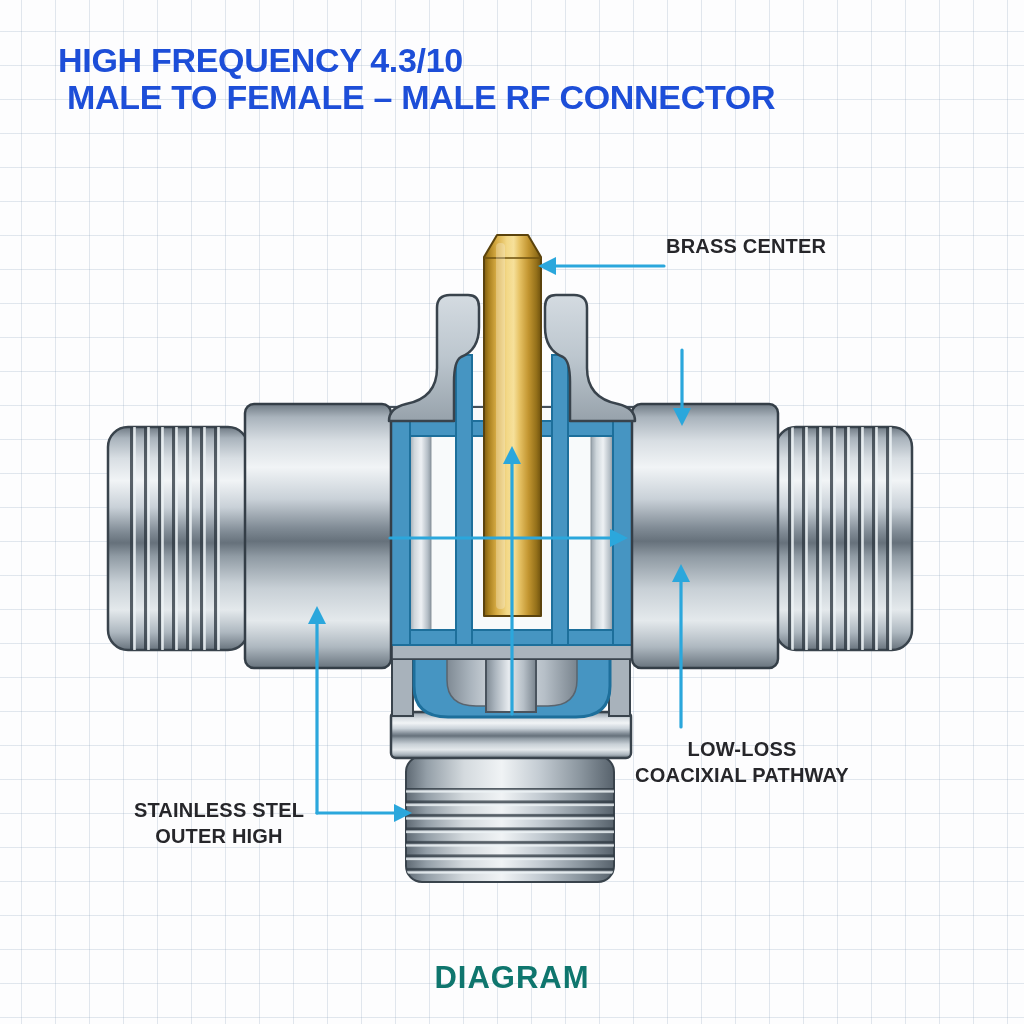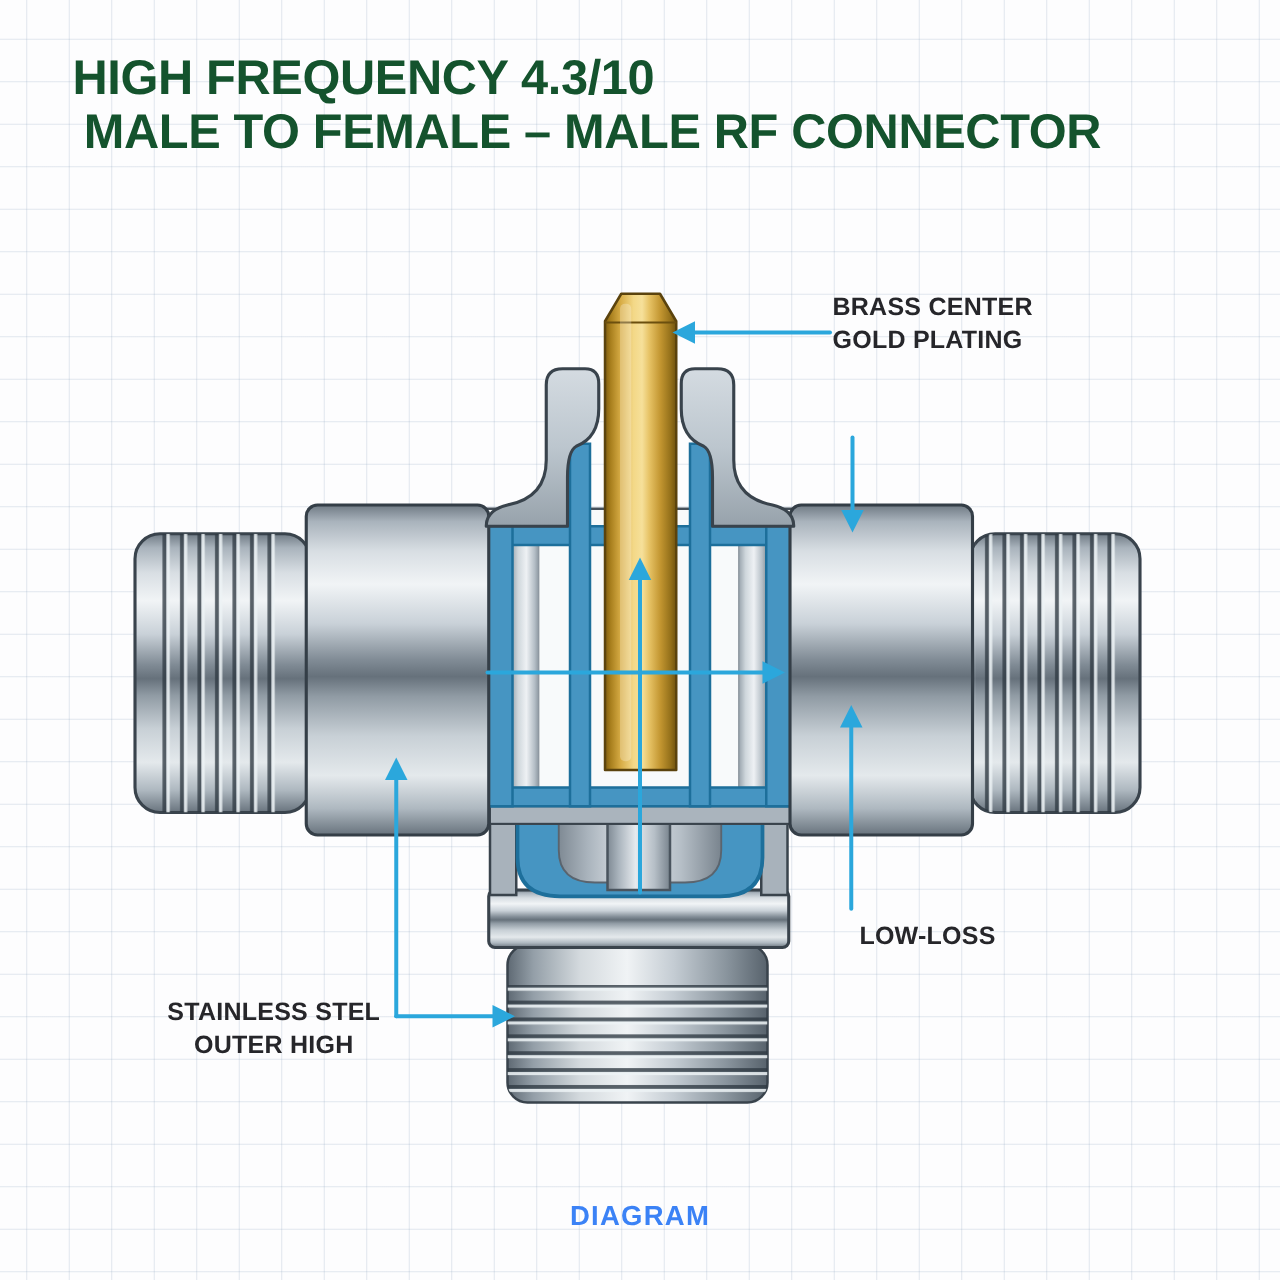--- a/index.html
+++ b/index.html
@@ -12,34 +12,34 @@
     position:absolute;inset:0;
     background-image:
       linear-gradient(to right, rgba(150,170,195,0.28) 1px, transparent 1px),
       linear-gradient(to bottom, rgba(150,170,195,0.28) 1px, transparent 1px);
     background-size:34px 34px;
     background-position:21px 31px;
   }
   .diagram-svg{position:absolute;left:0;top:0;}
   .title{
     position:absolute;left:58px;top:42px;
-    font-size:39px;font-weight:700;color:#14532d;
+    font-size:34px;font-weight:700;color:#1d4ed8;
     line-height:1.1;letter-spacing:-0.3px;white-space:nowrap;
   }
   .title .t2{padding-left:9px;}
   .label{
     position:absolute;font-size:20px;font-weight:600;color:#26262a;
     line-height:1.32;letter-spacing:0.2px;white-space:nowrap;
   }
   .label-brass{left:666px;top:233px;text-align:left;}
   .label-lowloss{left:742px;top:736px;transform:translateX(-50%);text-align:center;}
   .label-stainless{left:219px;top:770px;transform:translateX(-50%);text-align:center;margin-top:27px;}
   .caption{
     position:absolute;left:512px;top:960px;transform:translateX(-50%);
-    font-size:22px;font-weight:600;color:#3b82f6;letter-spacing:1px;white-space:nowrap;
+    font-size:31px;font-weight:600;color:#0f766e;letter-spacing:1px;white-space:nowrap;
   }
 </style>
 </head>
 <body>
 
 <div class="stage">
   <div class="grid-bg"></div>
 
   <svg class="diagram-svg" width="1024" height="1024" viewBox="0 0 1024 1024">
     <defs>
@@ -189,25 +189,25 @@
     </g>
   </svg>
 
   <div class="title">
     <div class="t1">HIGH FREQUENCY 4.3/10</div>
     <div class="t2">MALE TO FEMALE – MALE RF CONNECTOR</div>
   </div>
 
   <div class="label label-brass">
     <div>BRASS CENTER</div>
-    <div>GOLD PLATING</div>
   </div>
 
   <div class="label label-lowloss">
     <div>LOW-LOSS</div>
+    <div>COACIXIAL PATHWAY</div>
   </div>
 
   <div class="label label-stainless">
     <div>STAINLESS STEL</div>
     <div>OUTER HIGH</div>
   </div>
 
   <div class="caption">DIAGRAM</div>
 </div>
 

